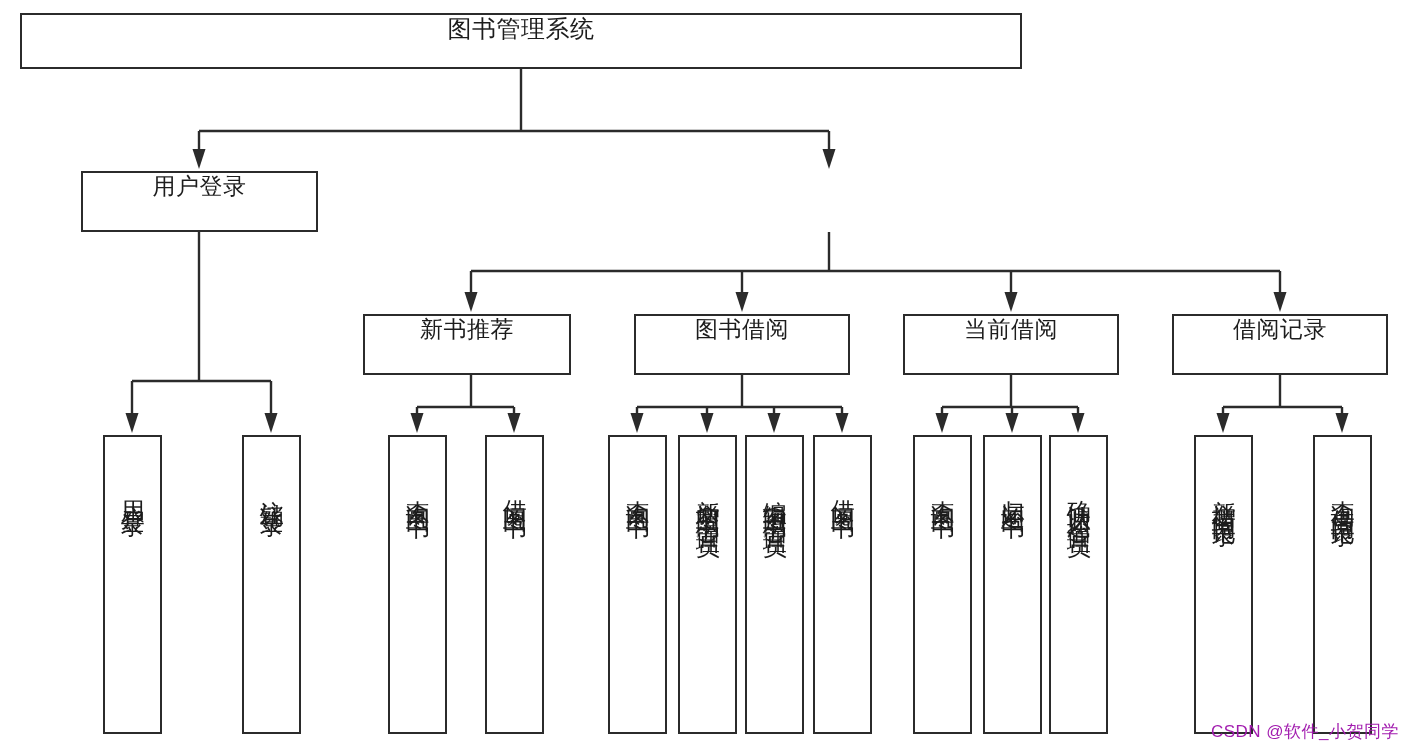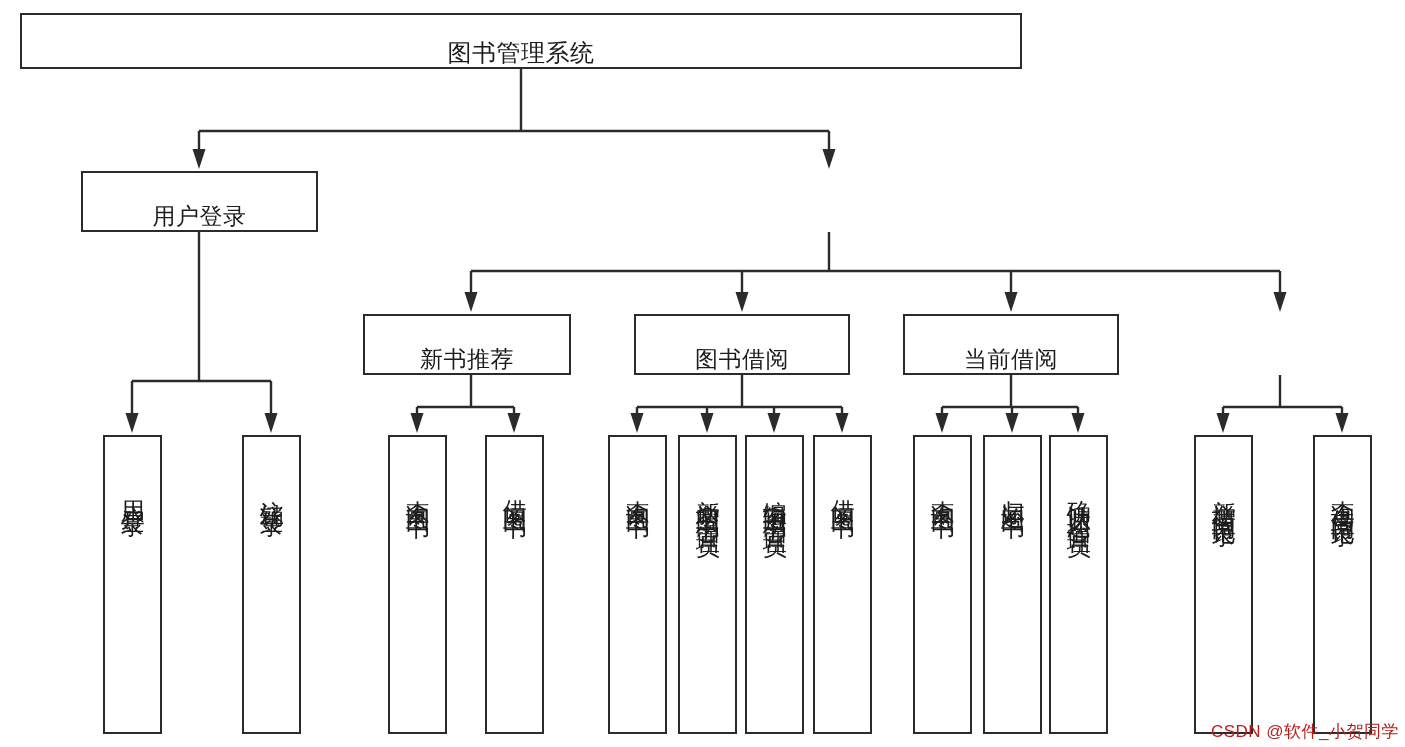--- a/index.html
+++ b/index.html
@@ -25,21 +25,21 @@
     width: 1405px;
     height: 747px;
     pointer-events: none;
   }
   .node {
     position: absolute;
     box-sizing: border-box;
     background: #ffffff;
     border: 2px solid #2b2b2b;
     display: flex;
-    align-items: flex-end;
+    align-items: flex-start;
     justify-content: center;
     z-index: 2;
   }
   .node .label {
     color: #1c1c1c;
     line-height: 1.18;
     text-align: center;
     white-space: nowrap;
   }
   
@@ -62,21 +62,21 @@
     font-size: 24px;
     line-height: 1.02;
     letter-spacing: 5px;
     white-space: nowrap;
   }
   .watermark {
     position: absolute;
     right: 6px;
     bottom: 4px;
     font-size: 17px;
-    color: #b91c1c;
+    color: #a21caf;
     letter-spacing: 0.5px;
     z-index: 3;
     white-space: nowrap;
   }
 </style>
 </head>
 <body>
 
 <div id="canvas">
 
@@ -145,20 +145,23 @@
     </div>
     <div class="node horiz" style="left: 363px; top: 314px; width: 208px; height: 61px;">
       <span class="label">新书推荐</span>
     </div>
     <div class="node horiz" style="left: 903px; top: 314px; width: 216px; height: 61px;">
       <span class="label">当前借阅</span>
     </div>
     <div class="node horiz" style="left: 634px; top: 314px; width: 216px; height: 61px;">
       <span class="label">图书借阅</span>
     </div>
+    <div class="node horiz" style="left: 1172px; top: 314px; width: 216px; height: 61px;">
+      <span class="label">借阅记录</span>
+    </div>
     <div class="node vert" style="left: 103px; top: 435px; width: 59px; height: 299px;">
       <span class="label">用户登录</span>
     </div>
     <div class="node vert" style="left: 242px; top: 435px; width: 59px; height: 299px;">
       <span class="label">注销登录</span>
     </div>
     <div class="node vert" style="left: 388px; top: 435px; width: 59px; height: 299px;">
       <span class="label">查询图书</span>
     </div>
     <div class="node vert" style="left: 485px; top: 435px; width: 59px; height: 299px;">

